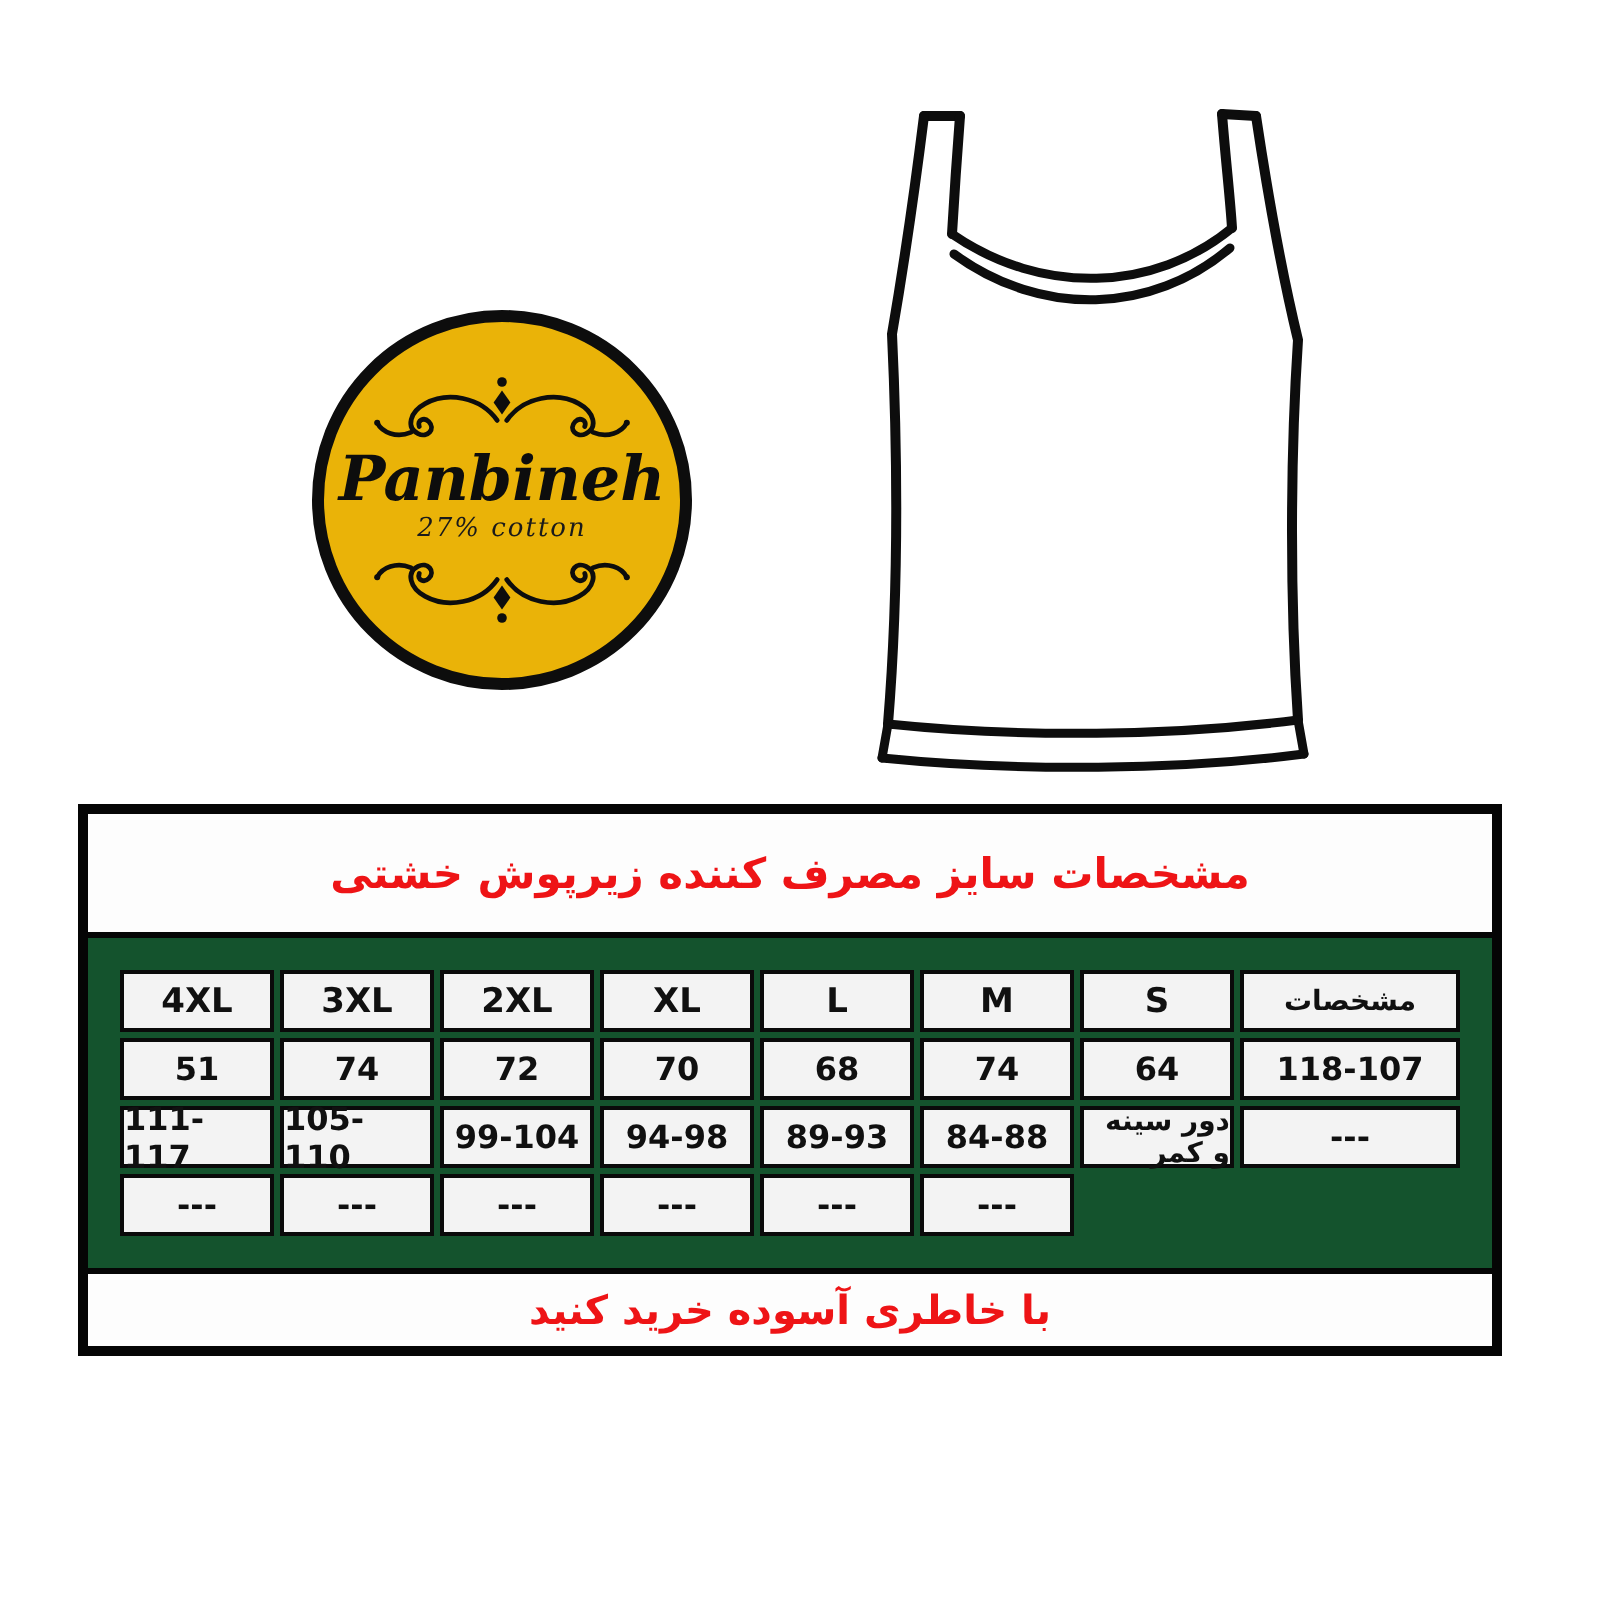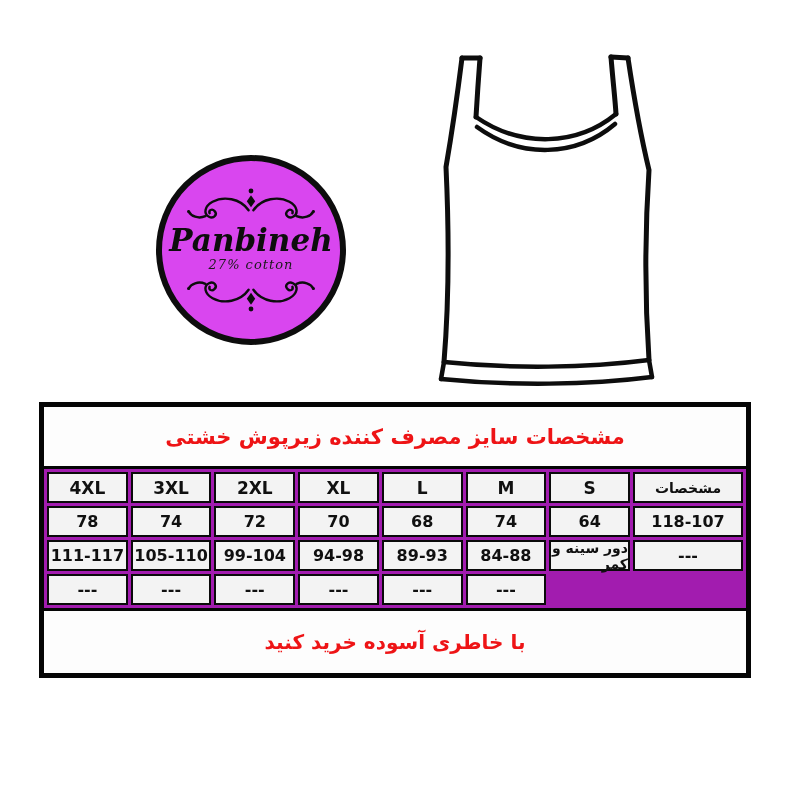--- a/index.html
+++ b/index.html
@@ -21,21 +21,21 @@
   
   .brand-stamp {
     position: absolute;
     left: 156px;
     top: 155px;
     width: 190px;
     height: 190px;
     border: 6px solid #0d0d0d;
     border-radius: 50%;
     box-sizing: border-box;
-    background: #d946ef;
+    background: #eab308;
     display: flex;
     flex-direction: column;
     align-items: center;
     justify-content: center;
     gap: 1px;
   }
   .brand-name {
     font-family: "DejaVu Serif", serif;
     font-style: italic;
     font-weight: bold;
@@ -85,22 +85,22 @@
     font-weight: bold;
     font-size: 21px;
     border-bottom: 3px solid #050505;
     direction: rtl;
   }
   .size-grid {
     flex: 0 0 auto;
     display: grid;
     grid-template-columns: repeat(7, 1fr) 110px;
     gap: 3px;
-    padding: 3px;
-    background: #a21caf;
+    padding: 16px;
+    background: #14532d;
     border-bottom: 3px solid #050505;
   }
   .cell {
     box-sizing: border-box;
     border: 2px solid #0a0a0a;
     background: #f3f3f3;
     height: 31px;
     display: flex;
     align-items: center;
     justify-content: center;
@@ -191,21 +191,21 @@
 
       <div class="cell header">4XL</div>
       <div class="cell header">3XL</div>
       <div class="cell header">2XL</div>
       <div class="cell header">XL</div>
       <div class="cell header">L</div>
       <div class="cell header">M</div>
       <div class="cell header">S</div>
       <div class="cell header fa">مشخصات</div>
 
-      <div class="cell">78</div>
+      <div class="cell">51</div>
       <div class="cell">74</div>
       <div class="cell">72</div>
       <div class="cell">70</div>
       <div class="cell">68</div>
       <div class="cell">74</div>
       <div class="cell">64</div>
 
       <div class="cell">118-107</div>
       <div class="cell">111-117</div>
       <div class="cell">105-110</div>

